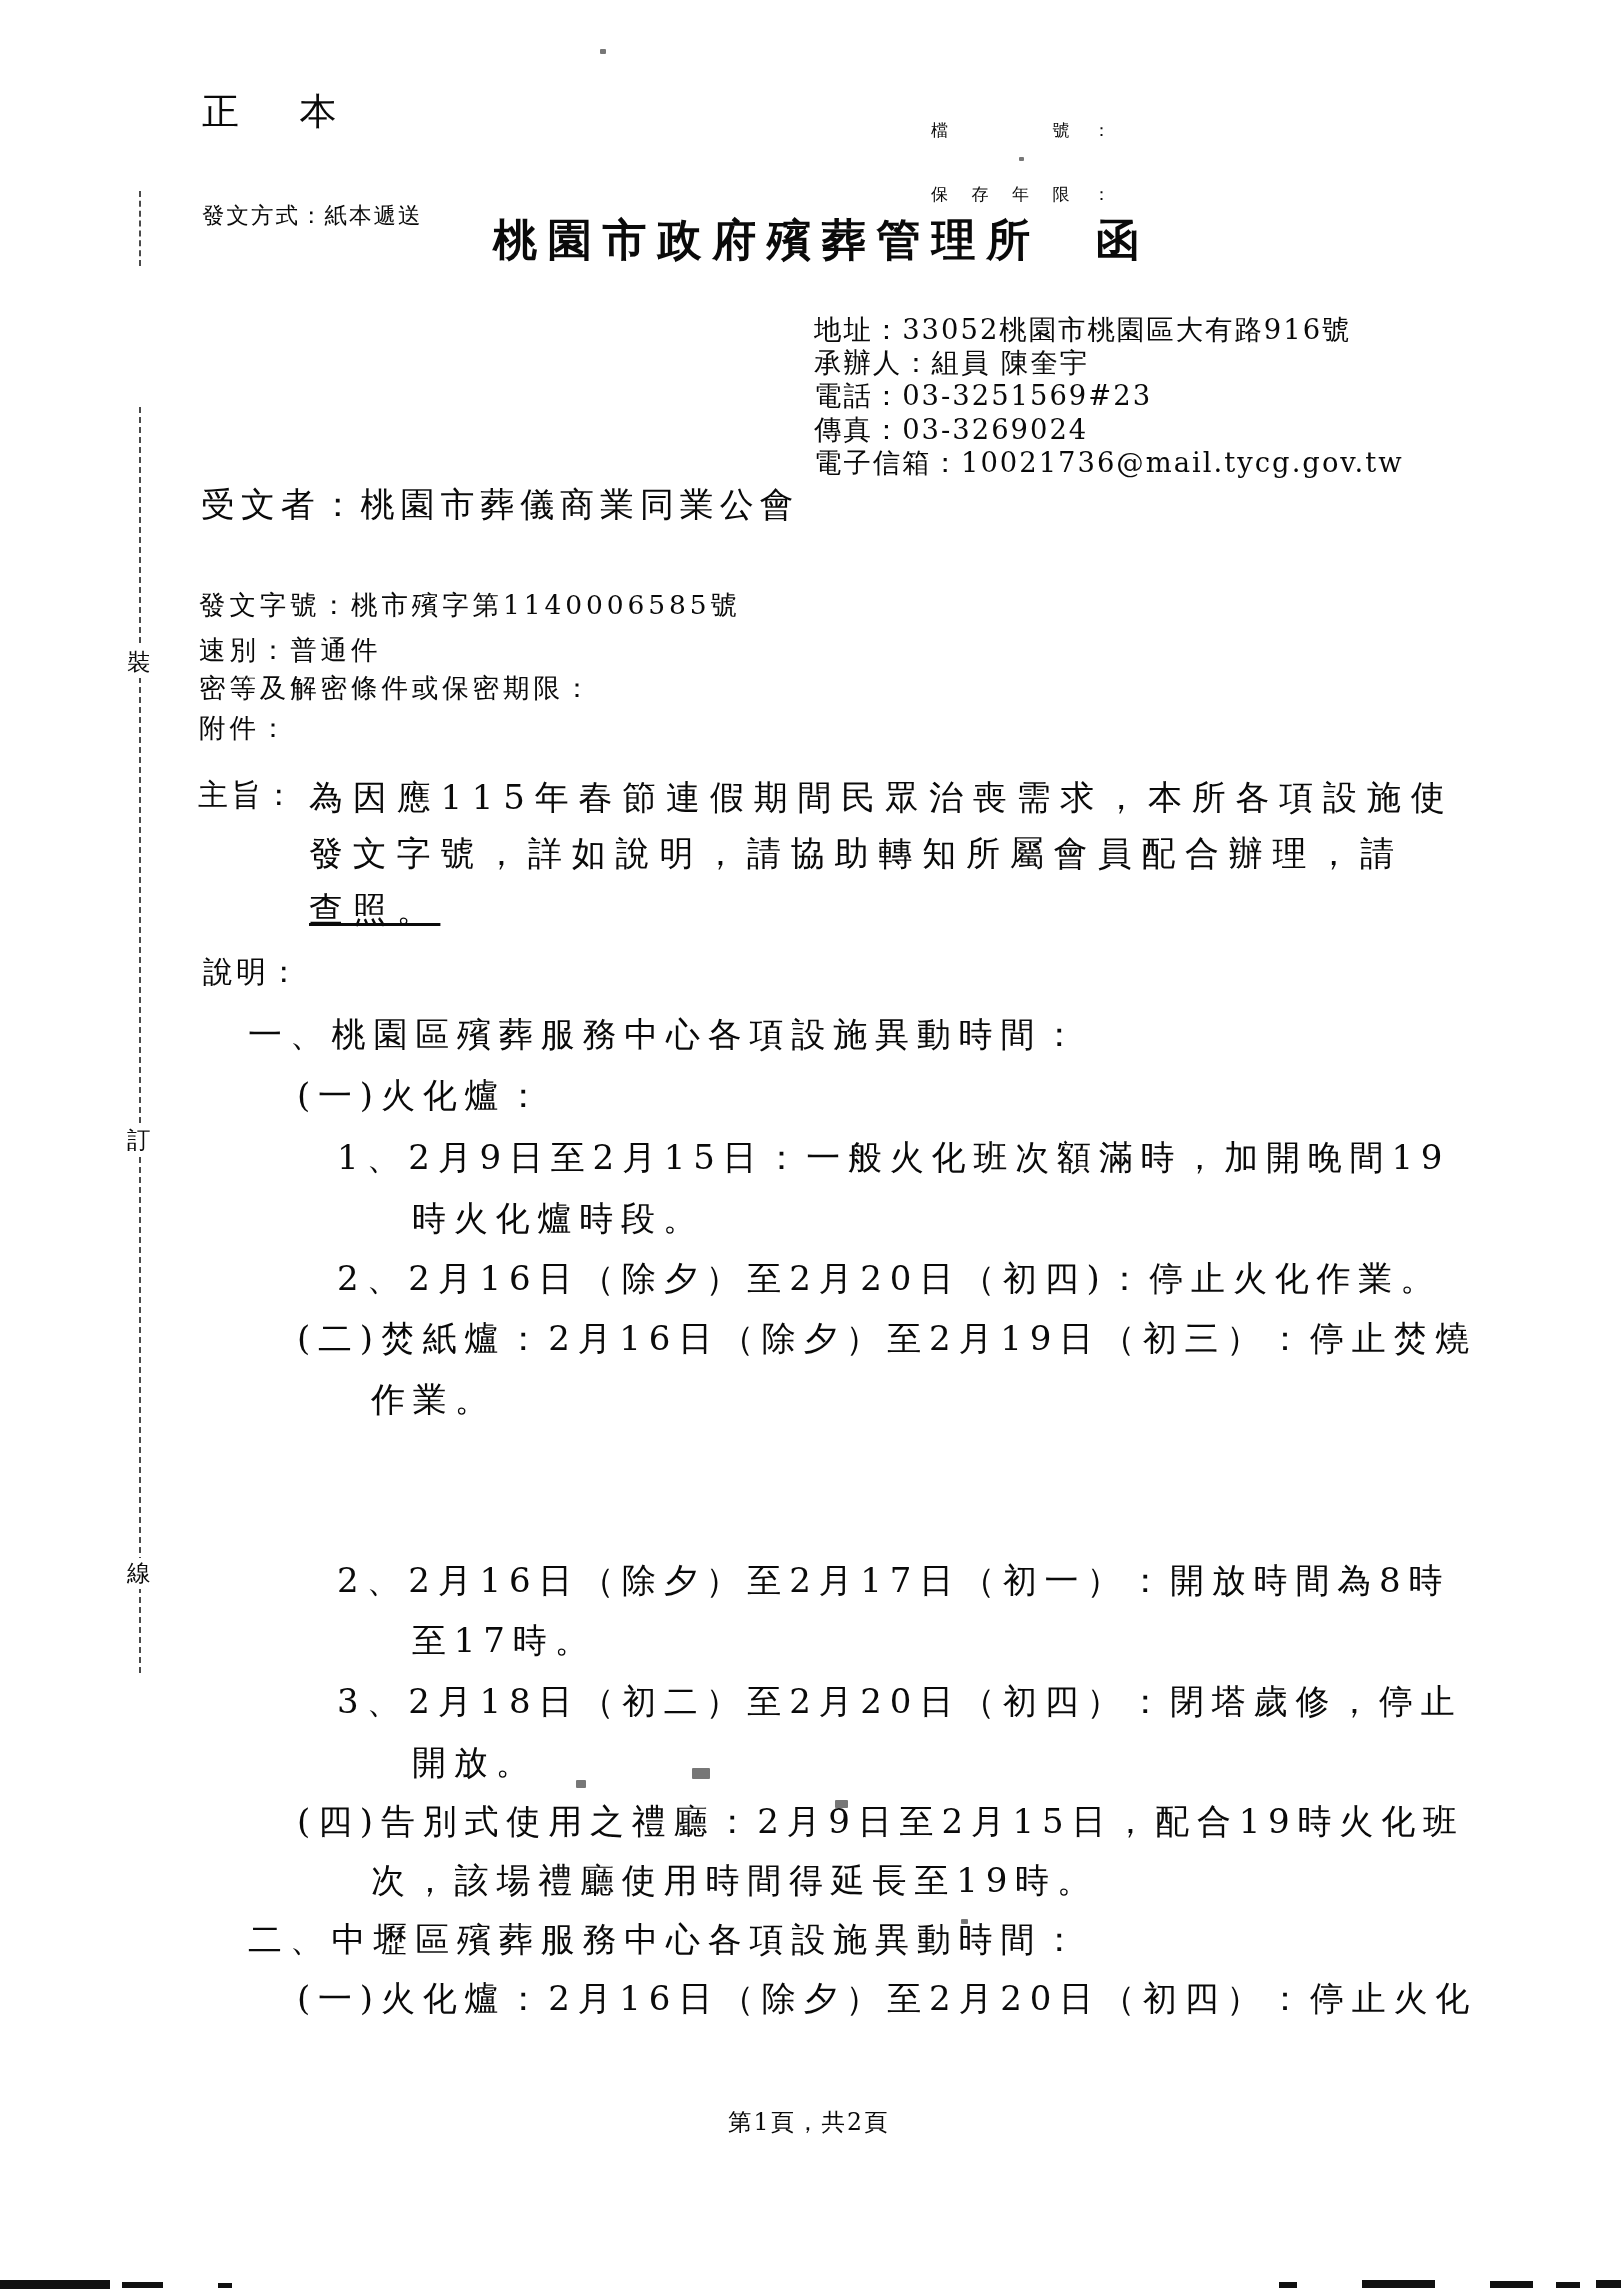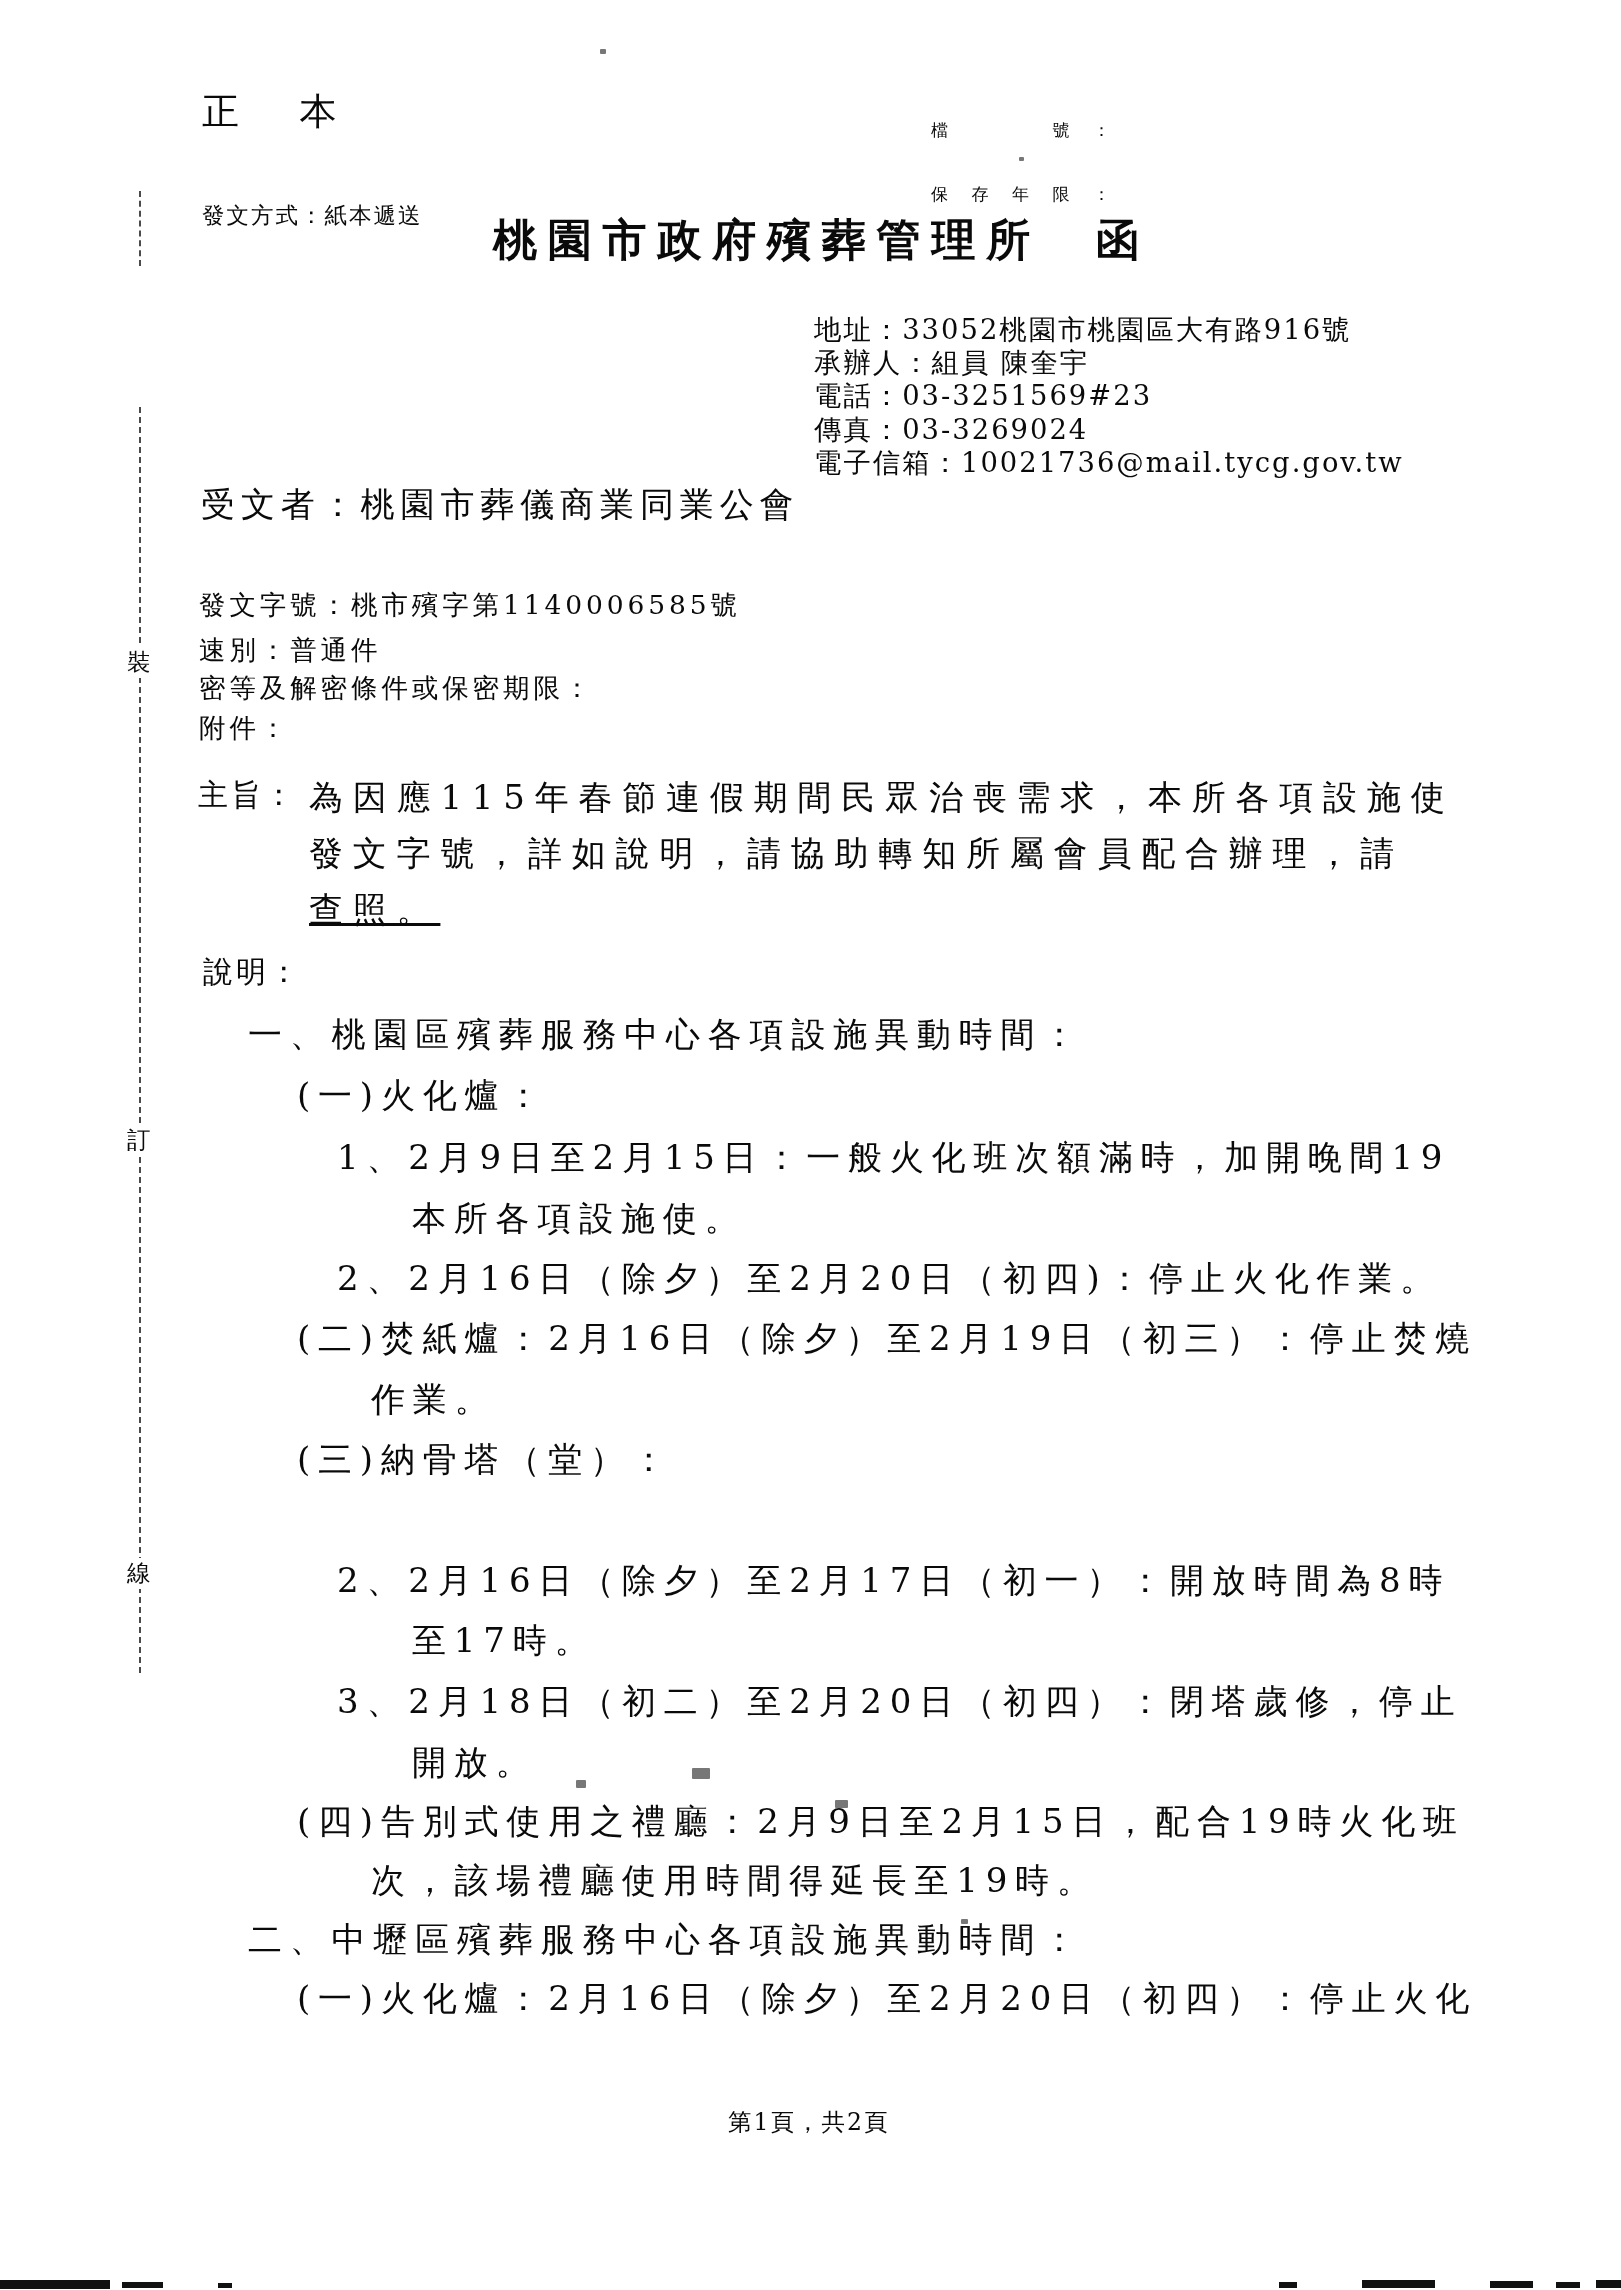--- a/index.html
+++ b/index.html
@@ -76,25 +76,24 @@
   <div class="t subj-label" style="left:198px; top:777px;">主旨：</div>
   <div class="t subj-line" style="left:309px; top:777px;">為因應115年春節連假期間民眾治喪需求，本所各項設施使</div>
   <div class="t subj-line" style="left:309px; top:833px;">發文字號，詳如說明，請協助轉知所屬會員配合辦理，請</div>
   <div class="t subj-line" style="left:309px; top:889px;text-decoration:underline;">查照。</div>
 
   <div class="t subj-label" style="left:203px; top:954px;">說明：</div>
 
   <div class="t body-line L1" style="top:1014px;">一、桃園區殯葬服務中心各項設施異動時間：</div>
   <div class="t body-line L2" style="top:1075px;">(一)火化爐：</div>
   <div class="t body-line L3" style="top:1137px;">1、2月9日至2月15日：一般火化班次額滿時，加開晚間19</div>
-  <div class="t body-line C3" style="top:1198px;">本所各項設施使。</div>
+  <div class="t body-line C3" style="top:1198px;">時火化爐時段。</div>
   <div class="t body-line L3" style="top:1258px;">2、2月16日（除夕）至2月20日（初四)：停止火化作業。</div>
   <div class="t body-line L2" style="top:1318px;">(二)焚紙爐：2月16日（除夕）至2月19日（初三）：停止焚燒</div>
   <div class="t body-line C2" style="top:1379px;">作業。</div>
-  <div class="t body-line L2" style="top:1439px;">(三)納骨塔（堂）：</div>
   <div class="t body-line L3" style="top:1560px;">2、2月16日（除夕）至2月17日（初一）：開放時間為8時</div>
   <div class="t body-line C3" style="top:1620px;">至17時。</div>
   <div class="t body-line L3" style="top:1681px;">3、2月18日（初二）至2月20日（初四）：閉塔歲修，停止</div>
   <div class="t body-line C3" style="top:1742px;">開放。</div>
   <div class="t body-line L2" style="top:1801px;">(四)告別式使用之禮廳：2月9日至2月15日，配合19時火化班</div>
   <div class="t body-line C2" style="top:1860px;">次，該場禮廳使用時間得延長至19時。</div>
   <div class="t body-line L1" style="top:1919px;">二、中壢區殯葬服務中心各項設施異動時間：</div>
   <div class="t body-line L2" style="top:1978px;">(一)火化爐：2月16日（除夕）至2月20日（初四）：停止火化</div>
 
   <div class="t footer" style="left:728px; top:2109px;">第1頁，共2頁</div>

